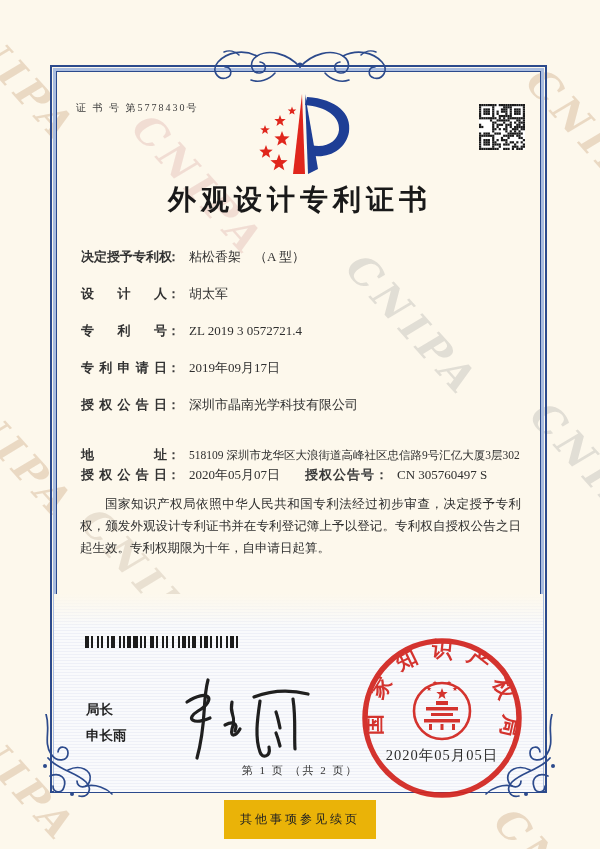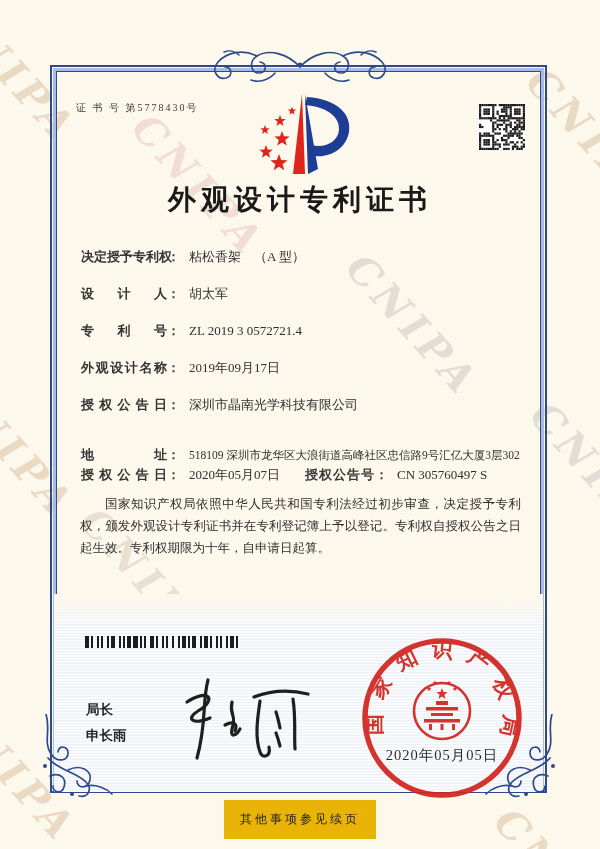--- a/index.html
+++ b/index.html
@@ -384,21 +384,21 @@
     <div class="frow" style="top:2px">
       <span class="flabel">决定授予专利权</span><span class="fcolon">：</span><span class="fvalue">粘松香架　（A 型）</span>
     </div>
     <div class="frow" style="top:39px">
       <span class="flabel">设计人</span><span class="fcolon">：</span><span class="fvalue">胡太军</span>
     </div>
     <div class="frow" style="top:76px">
       <span class="flabel">专利号</span><span class="fcolon">：</span><span class="fvalue">ZL 2019 3 0572721.4</span>
     </div>
     <div class="frow" style="top:113px">
-      <span class="flabel">外观设计名称</span><span class="fcolon">：</span><span class="fvalue">2019年09月17日</span>
+      <span class="flabel">专利申请日</span><span class="fcolon">：</span><span class="fvalue">2019年09月17日</span>
     </div>
     <div class="frow" style="top:150px">
       <span class="flabel">授权公告日</span><span class="fcolon">：</span><span class="fvalue">深圳市晶南光学科技有限公司</span>
     </div>
     <div class="frow" style="top:200px">
       <span class="flabel">地址</span><span class="fcolon">：</span><span class="fvalue addr">518109 深圳市龙华区大浪街道高峰社区忠信路9号汇亿大厦3层302</span>
     </div>
     <div class="frow" style="top:220px">
       <span class="flabel">授权公告日</span><span class="fcolon">：</span><span class="fvalue">2020年05月07日</span>
       <span class="gpair2">
@@ -510,16 +510,17 @@
       <rect x="70" y="75" width="32" height="3.5"></rect>
       <rect x="75" y="81" width="22" height="3"></rect>
       <rect x="68" y="87" width="36" height="3.5"></rect>
       <rect x="73" y="92" width="3" height="6"></rect>
       <rect x="84.5" y="92" width="3" height="6"></rect>
       <rect x="96" y="92" width="3" height="6"></rect>
     </g>
     <text x="86" y="128" text-anchor="middle" font-size="14.5" fill="#1b1b1b" letter-spacing="1" font-family="'Liberation Serif',serif">2020年05月05日</text>
   </svg>
 
+  <div class="pageno">第 1 页 （共 2 页）</div>
 
   <div class="note">其他事项参见续页</div>
 
 </div>
 
 </body></html>

